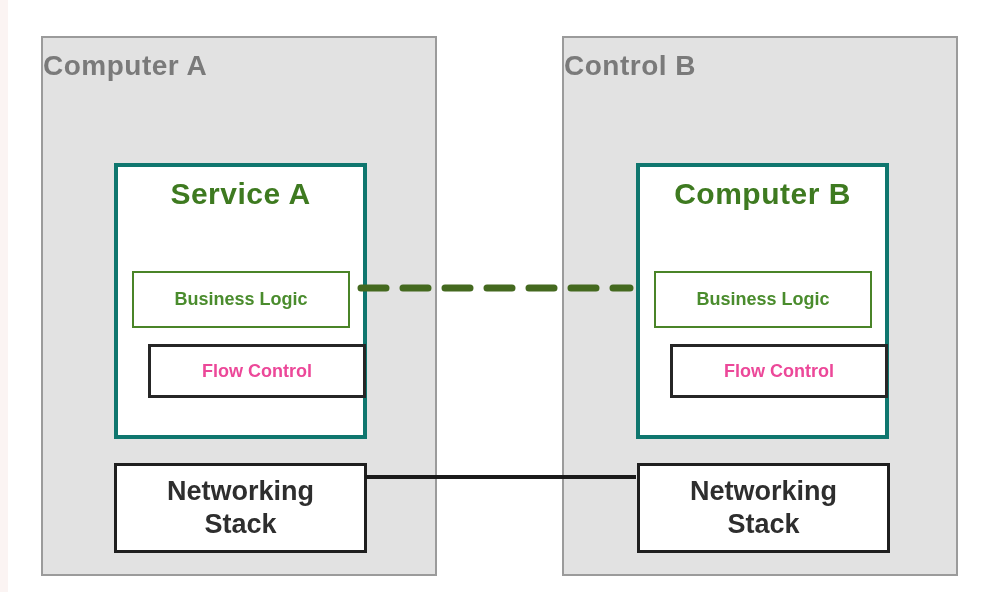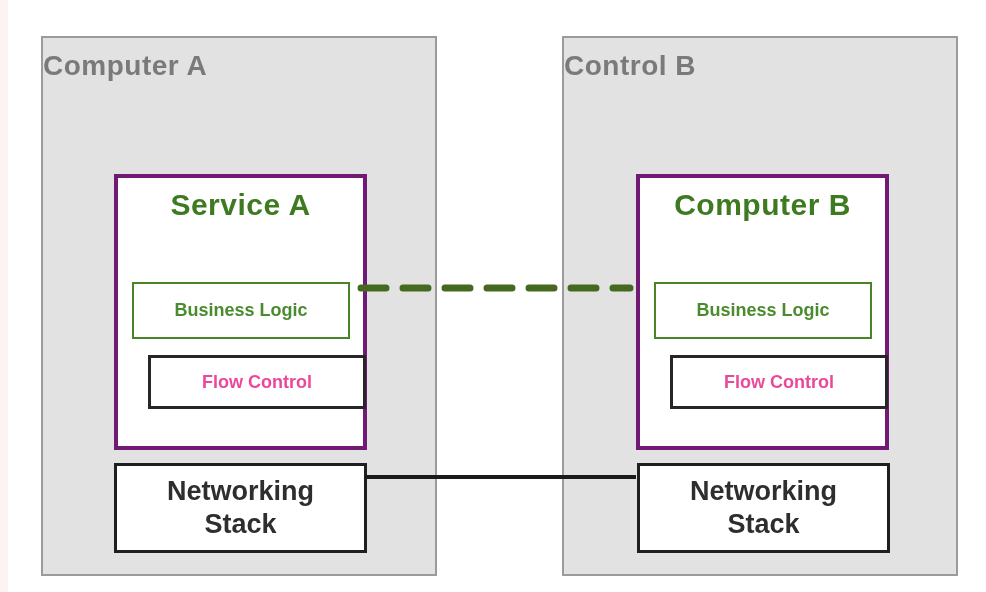--- a/index.html
+++ b/index.html
@@ -33,24 +33,24 @@
     position: absolute;
     left: 0; top: 12px; width: 100%;
     text-align: left;
     font-size: 28px;
     font-weight: bold;
     color: #7a7a7a;
     letter-spacing: 0.5px;
   }
   .service {
     position: absolute;
-    left: 71px; top: 136px;
+    left: 71px; top: 125px;
     width: 253px; height: 276px;
     background: #ffffff;
-    border: 4px solid #701a75;
+    border: 4px solid #0f766e;
   }
   .service-title {
     position: absolute;
     left: 0; top: 10px; width: 100%;
     text-align: center;
     font-size: 30px;
     font-weight: bold;
     color: #3e7a20;
     letter-spacing: 0.5px;
   }

